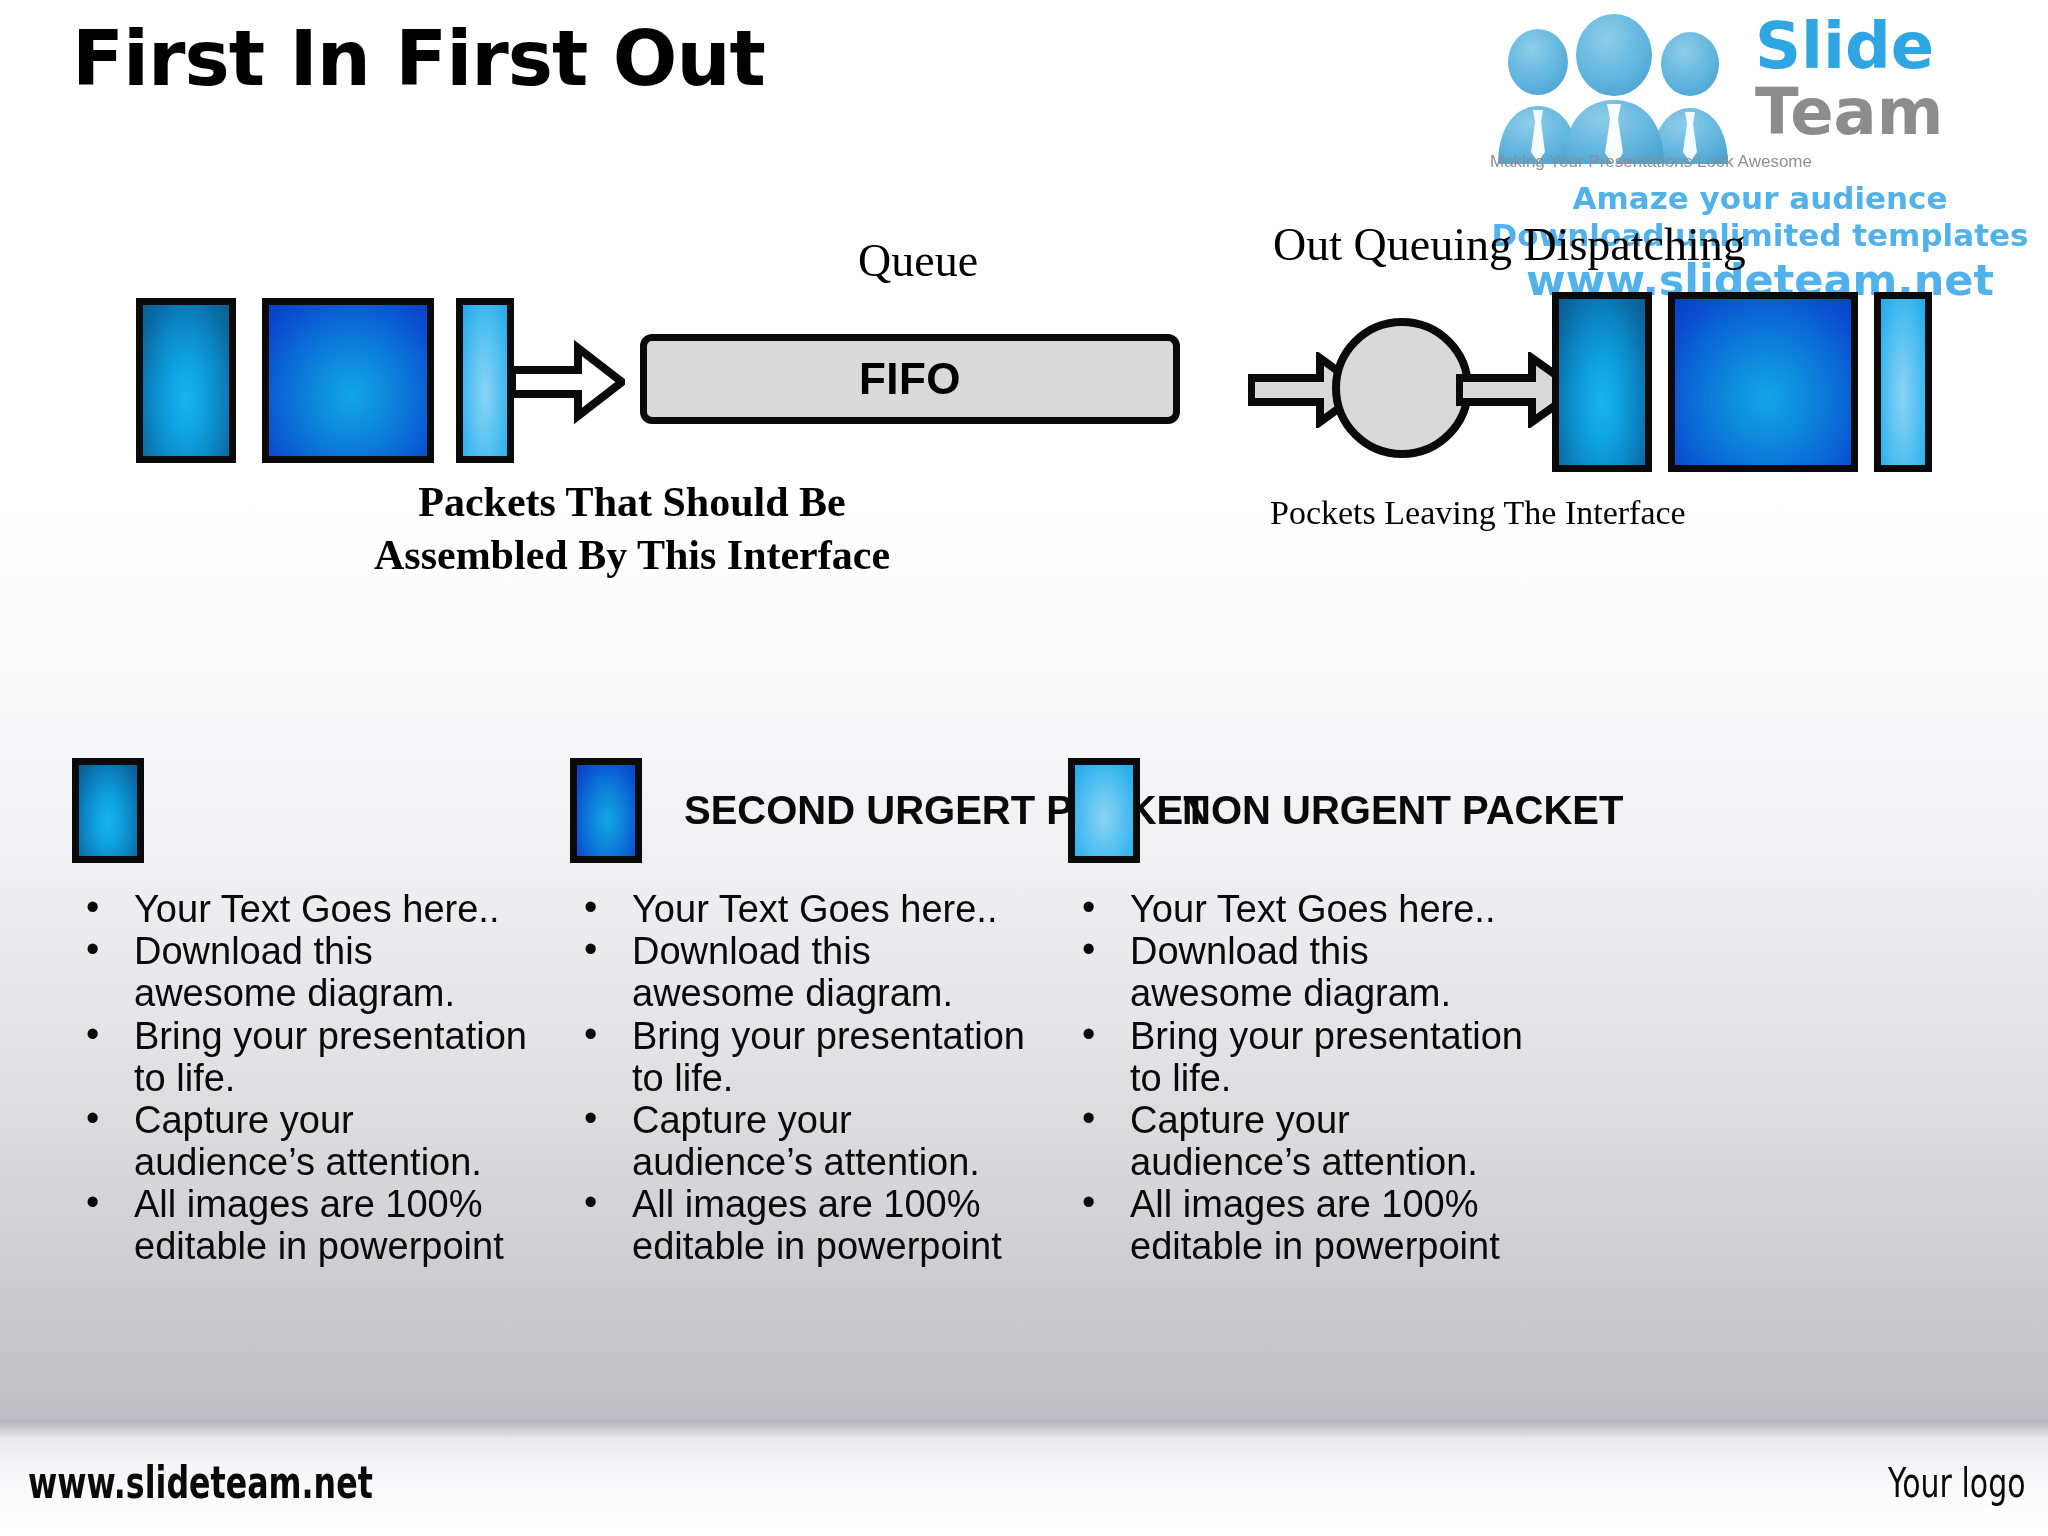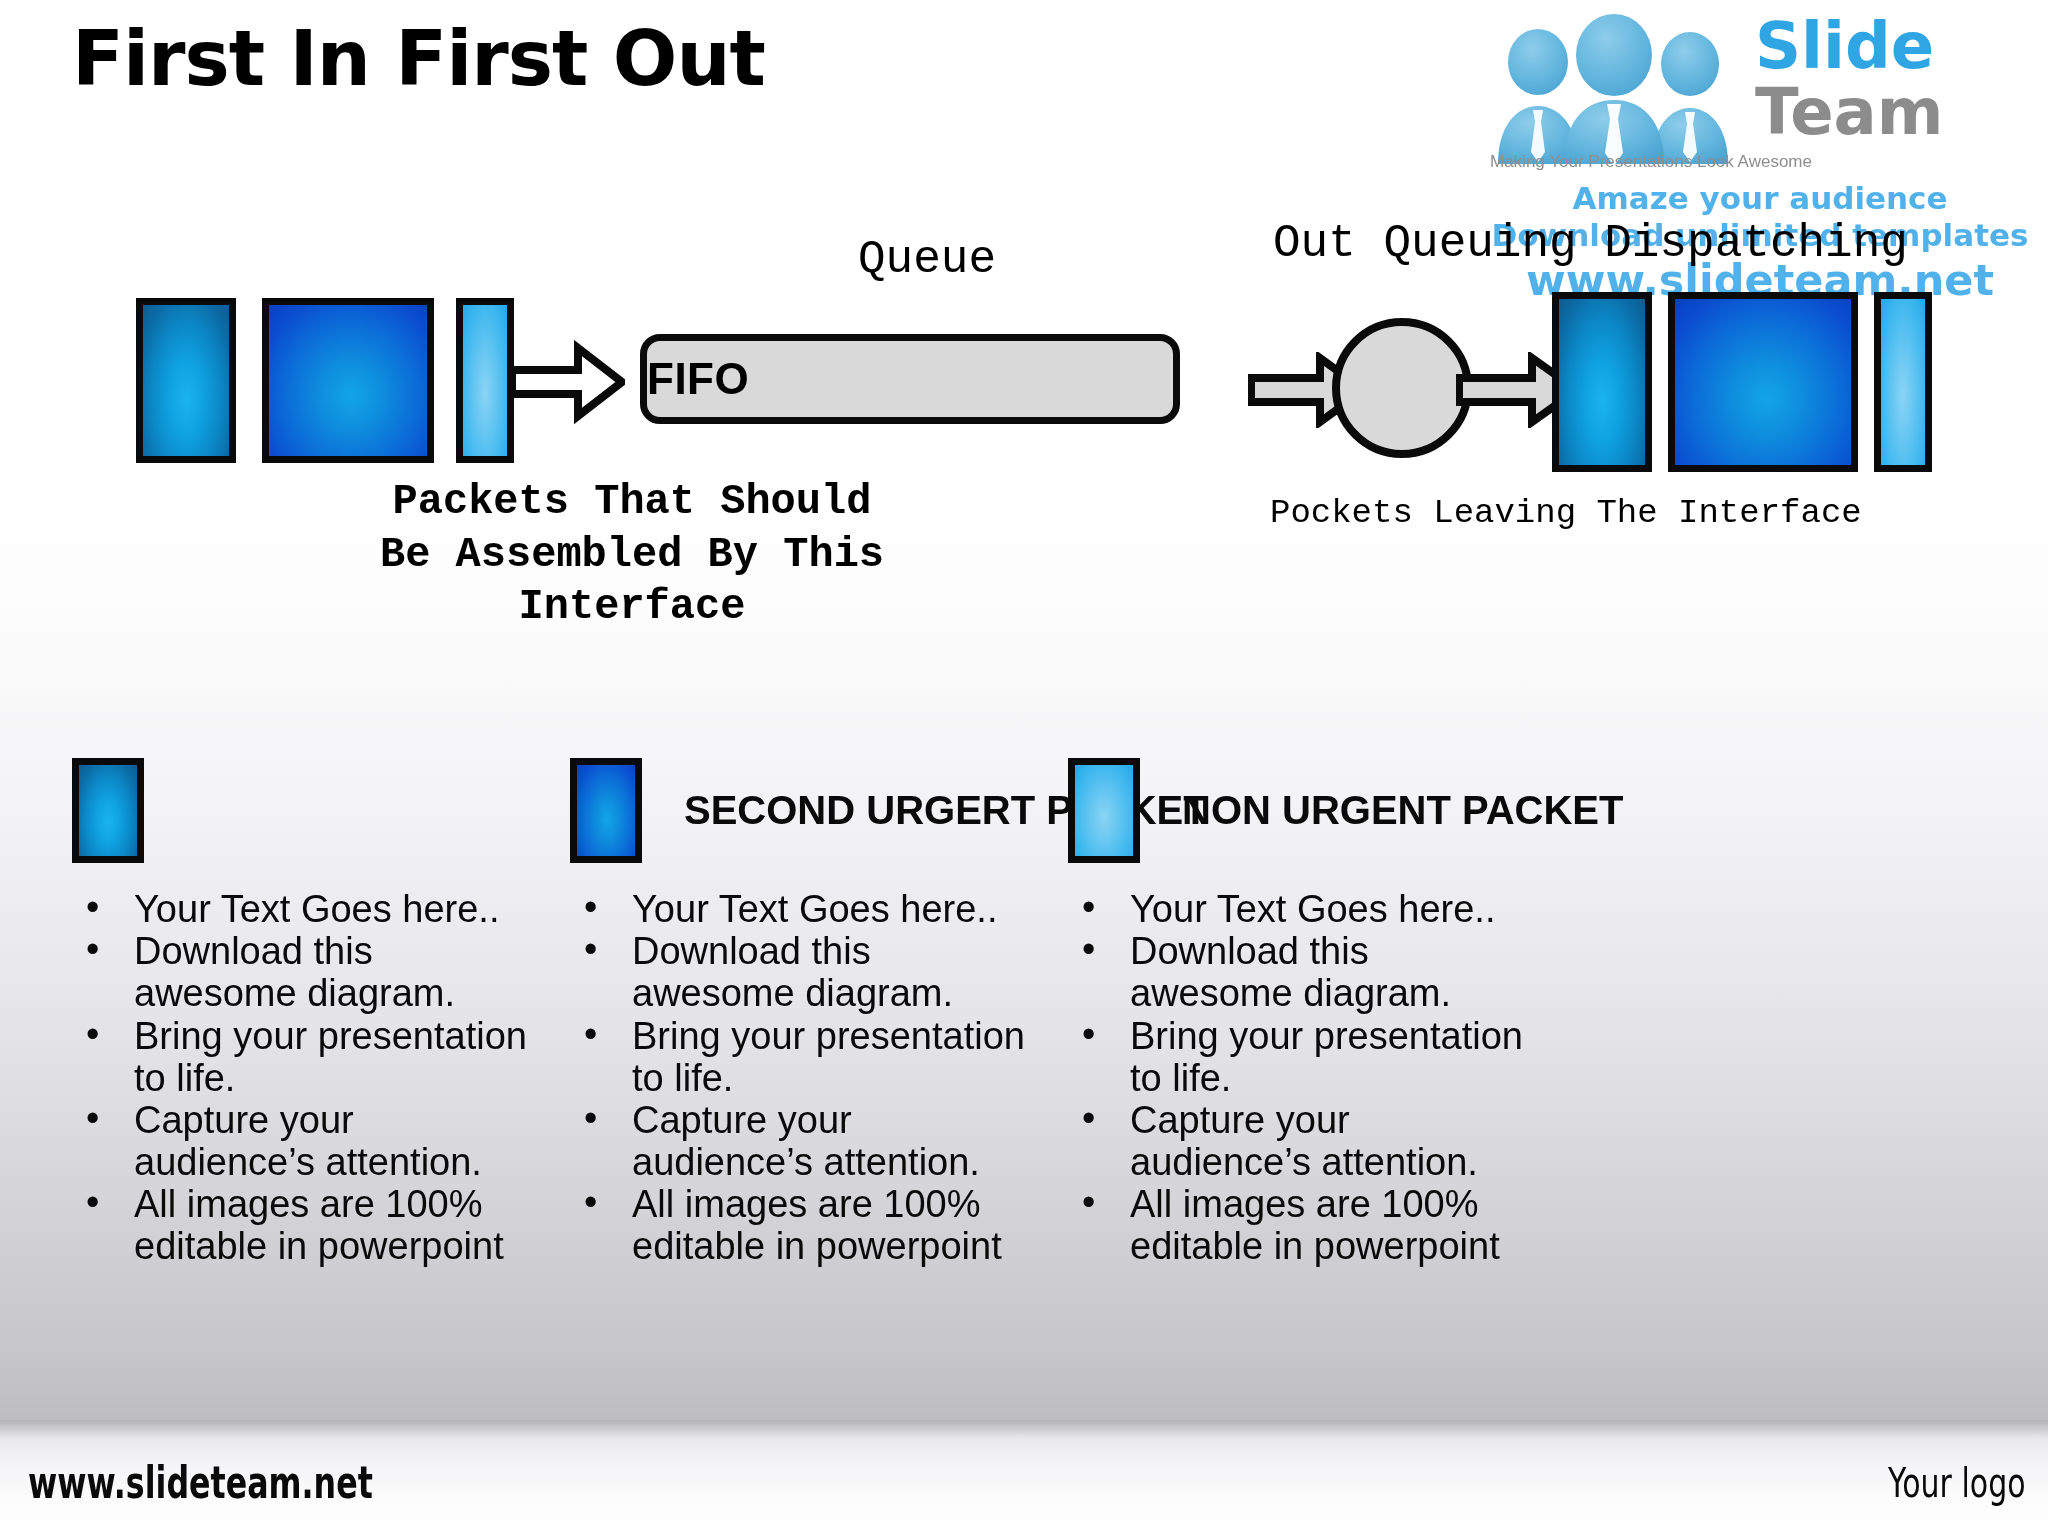--- a/index.html
+++ b/index.html
@@ -105,25 +105,26 @@
   .pkt.second {
     background: radial-gradient(ellipse at 52% 60%, #12a5e8 0%, #0e8fdd 25%, #0b6ed8 55%, #0a4fd0 80%, #083fc4 100%);
   }
   .pkt.nonurgent {
     background: radial-gradient(ellipse at 50% 58%, #8ad4f5 0%, #6ac8f2 30%, #46bbf0 62%, #2fb0ec 85%, #27a8e8 100%);
   }
 
   .fifo-box {
     position: absolute;
     border: 7px solid #0a0a0a;
-    border-radius: 20px;
+    border-radius: 12px;
     box-sizing: border-box;
     background: #d9d9d9;
     display: flex;
     align-items: center;
+    justify-content: center;
   }
   .fifo-label {
     font-family: "Liberation Sans", sans-serif;
     font-weight: bold;
     font-size: 44px;
     color: #000;
     letter-spacing: .5px;
   }
 
   .circle-node {
@@ -131,21 +132,21 @@
     border: 8px solid #0a0a0a;
     border-radius: 50%;
     box-sizing: border-box;
     background: #d9d9d9;
   }
 
   .arrow-svg { position: absolute; }
 
   .diag-label {
     position: absolute;
-    font-family: Liberation Mono, monospace;
+    font-family: Liberation Serif, serif;
     color: #000;
     white-space: nowrap;
   }
   .lbl-queue     { font-size: 46px; left: 858px; top: 234px; }
   .lbl-outq      { font-size: 46px; left: 1273px; top: 218px; }
   .lbl-packets {
     font-weight: bold;
     font-size: 42px;
     left: 362px;
     top: 476px;

